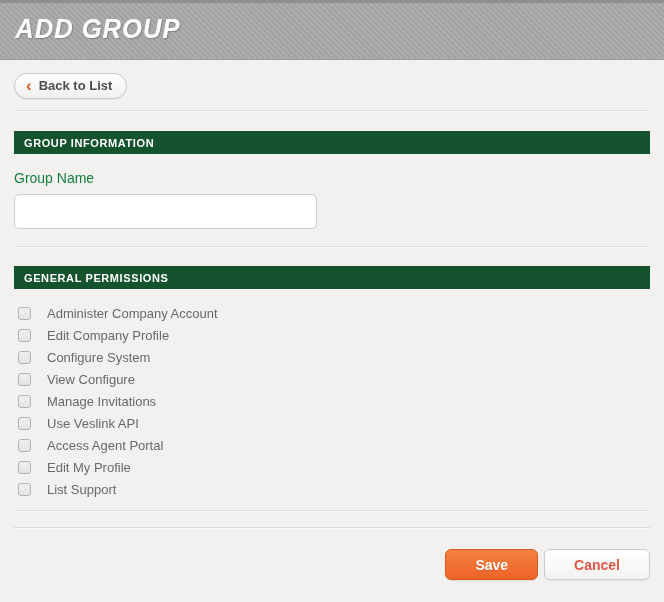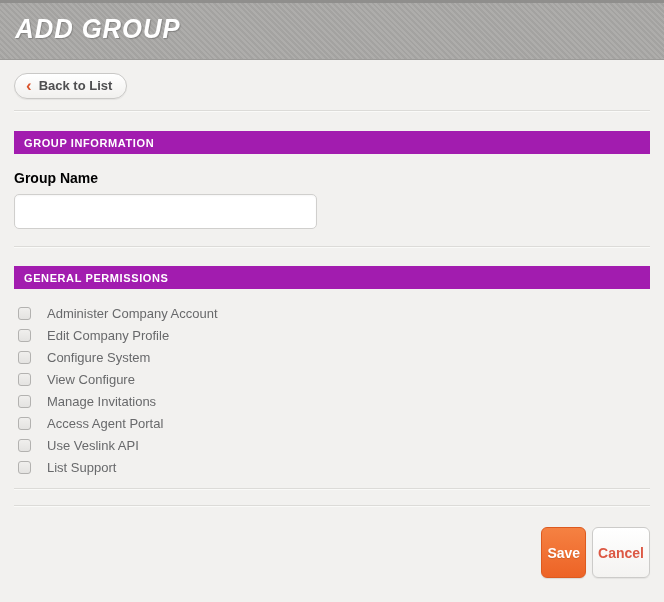--- a/index.html
+++ b/index.html
@@ -65,37 +65,36 @@
     border-top: 1px solid #dcdbd8;
     border-bottom: 1px solid #fafaf8;
     height: 0;
   }
   .divider-1 { margin-top: 11px; }
   .divider-2 { margin-top: 17px; }
   .divider-3 { margin-top: 10px; }
   .divider-4 { margin-top: 15px; }
 
   .section-bar {
-    background: #a21caf;
+    background: #14532d;
     color: #ffffff;
     font-size: 11px;
     font-weight: bold;
     letter-spacing: 0.6px;
     padding: 6px 10px 5px 10px;
     text-transform: uppercase;
   }
   .section-bar.first { margin-top: 19px; }
   .section-bar.second { margin-top: 18px; }
 
   .field-label {
     display: block;
     margin-top: 16px;
     font-size: 14px;
-    color: #000000;
-    font-weight: bold;
+    color: #15803d;
   }
   .text-input {
     display: block;
     margin-top: 8px;
     width: 303px;
     height: 35px;
     padding: 0 10px;
     background: #ffffff;
     border: 1px solid #d0cfcd;
     border-radius: 5px;
@@ -134,22 +133,22 @@
   
   .footer {
     display: flex;
     justify-content: flex-end;
     align-items: center;
     gap: 6px;
     margin-top: 20px;
     padding: 0 14px;
   }
   .btn {
-    height: 51px;
-    padding: 0 5px;
+    height: 31px;
+    padding: 0 29px;
     border-radius: 6px;
     font-family: "Liberation Sans", sans-serif;
     font-size: 14px;
     font-weight: bold;
     cursor: pointer;
   }
   .btn-save {
     background: linear-gradient(#f58142, #ed6326);
     border: 1px solid #dd5a1f;
     color: #ffffff;
@@ -211,29 +210,33 @@
     <input type="checkbox" id="perm-3" style="">
     <label for="perm-3">View Configure</label>
   </div>
 
   <div class="perm-row">
     <input type="checkbox" id="perm-4" style="">
     <label for="perm-4">Manage Invitations</label>
   </div>
 
   <div class="perm-row">
+    <input type="checkbox" id="perm-6" style="">
+    <label for="perm-6">Use Veslink API</label>
+  </div>
+
+  <div class="perm-row">
     <input type="checkbox" id="perm-5" style="">
     <label for="perm-5">Access Agent Portal</label>
   </div>
 
   <div class="perm-row">
-    <input type="checkbox" id="perm-6" style="">
-    <label for="perm-6">Use Veslink API</label>
-  </div>
-
+    <input type="checkbox" id="perm-7" style="">
+    <label for="perm-7">Edit My Profile</label>
+  </div>
 
   <div class="perm-row">
     <input type="checkbox" id="perm-8" style="">
     <label for="perm-8">List Support</label>
   </div>
 </div>
 
     <hr class="divider divider-3">
     <hr class="divider divider-4">
 

